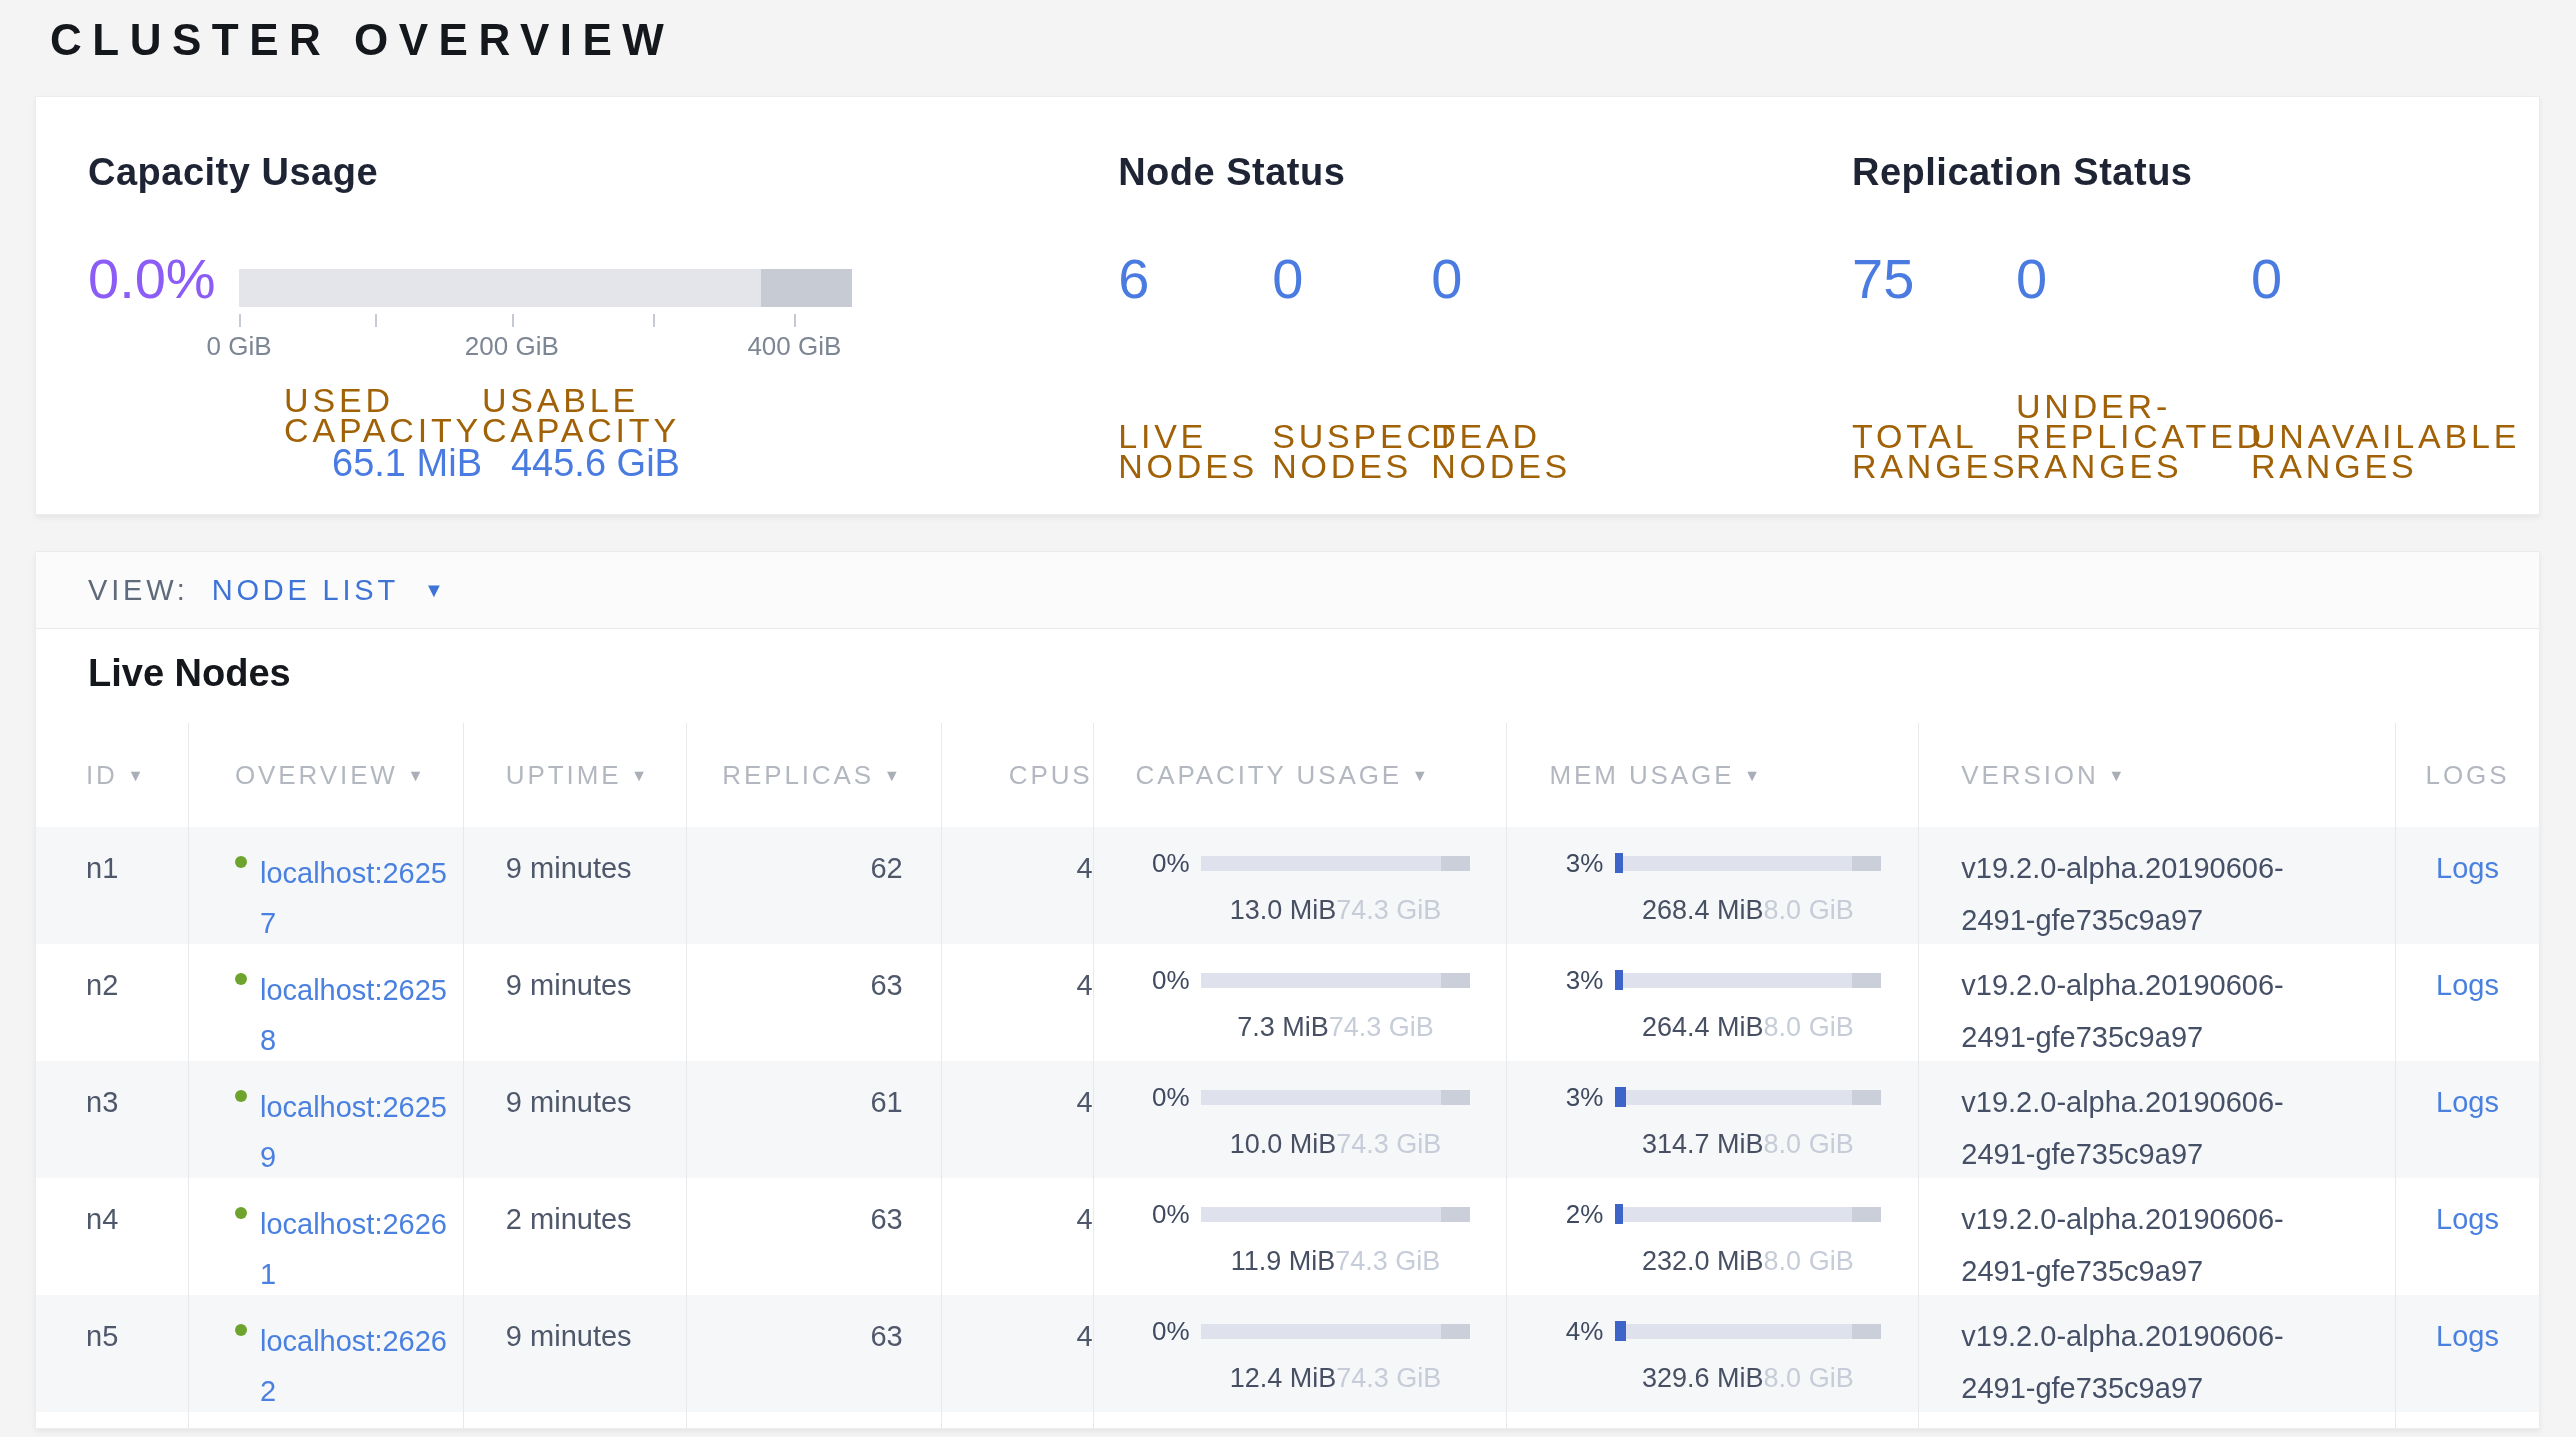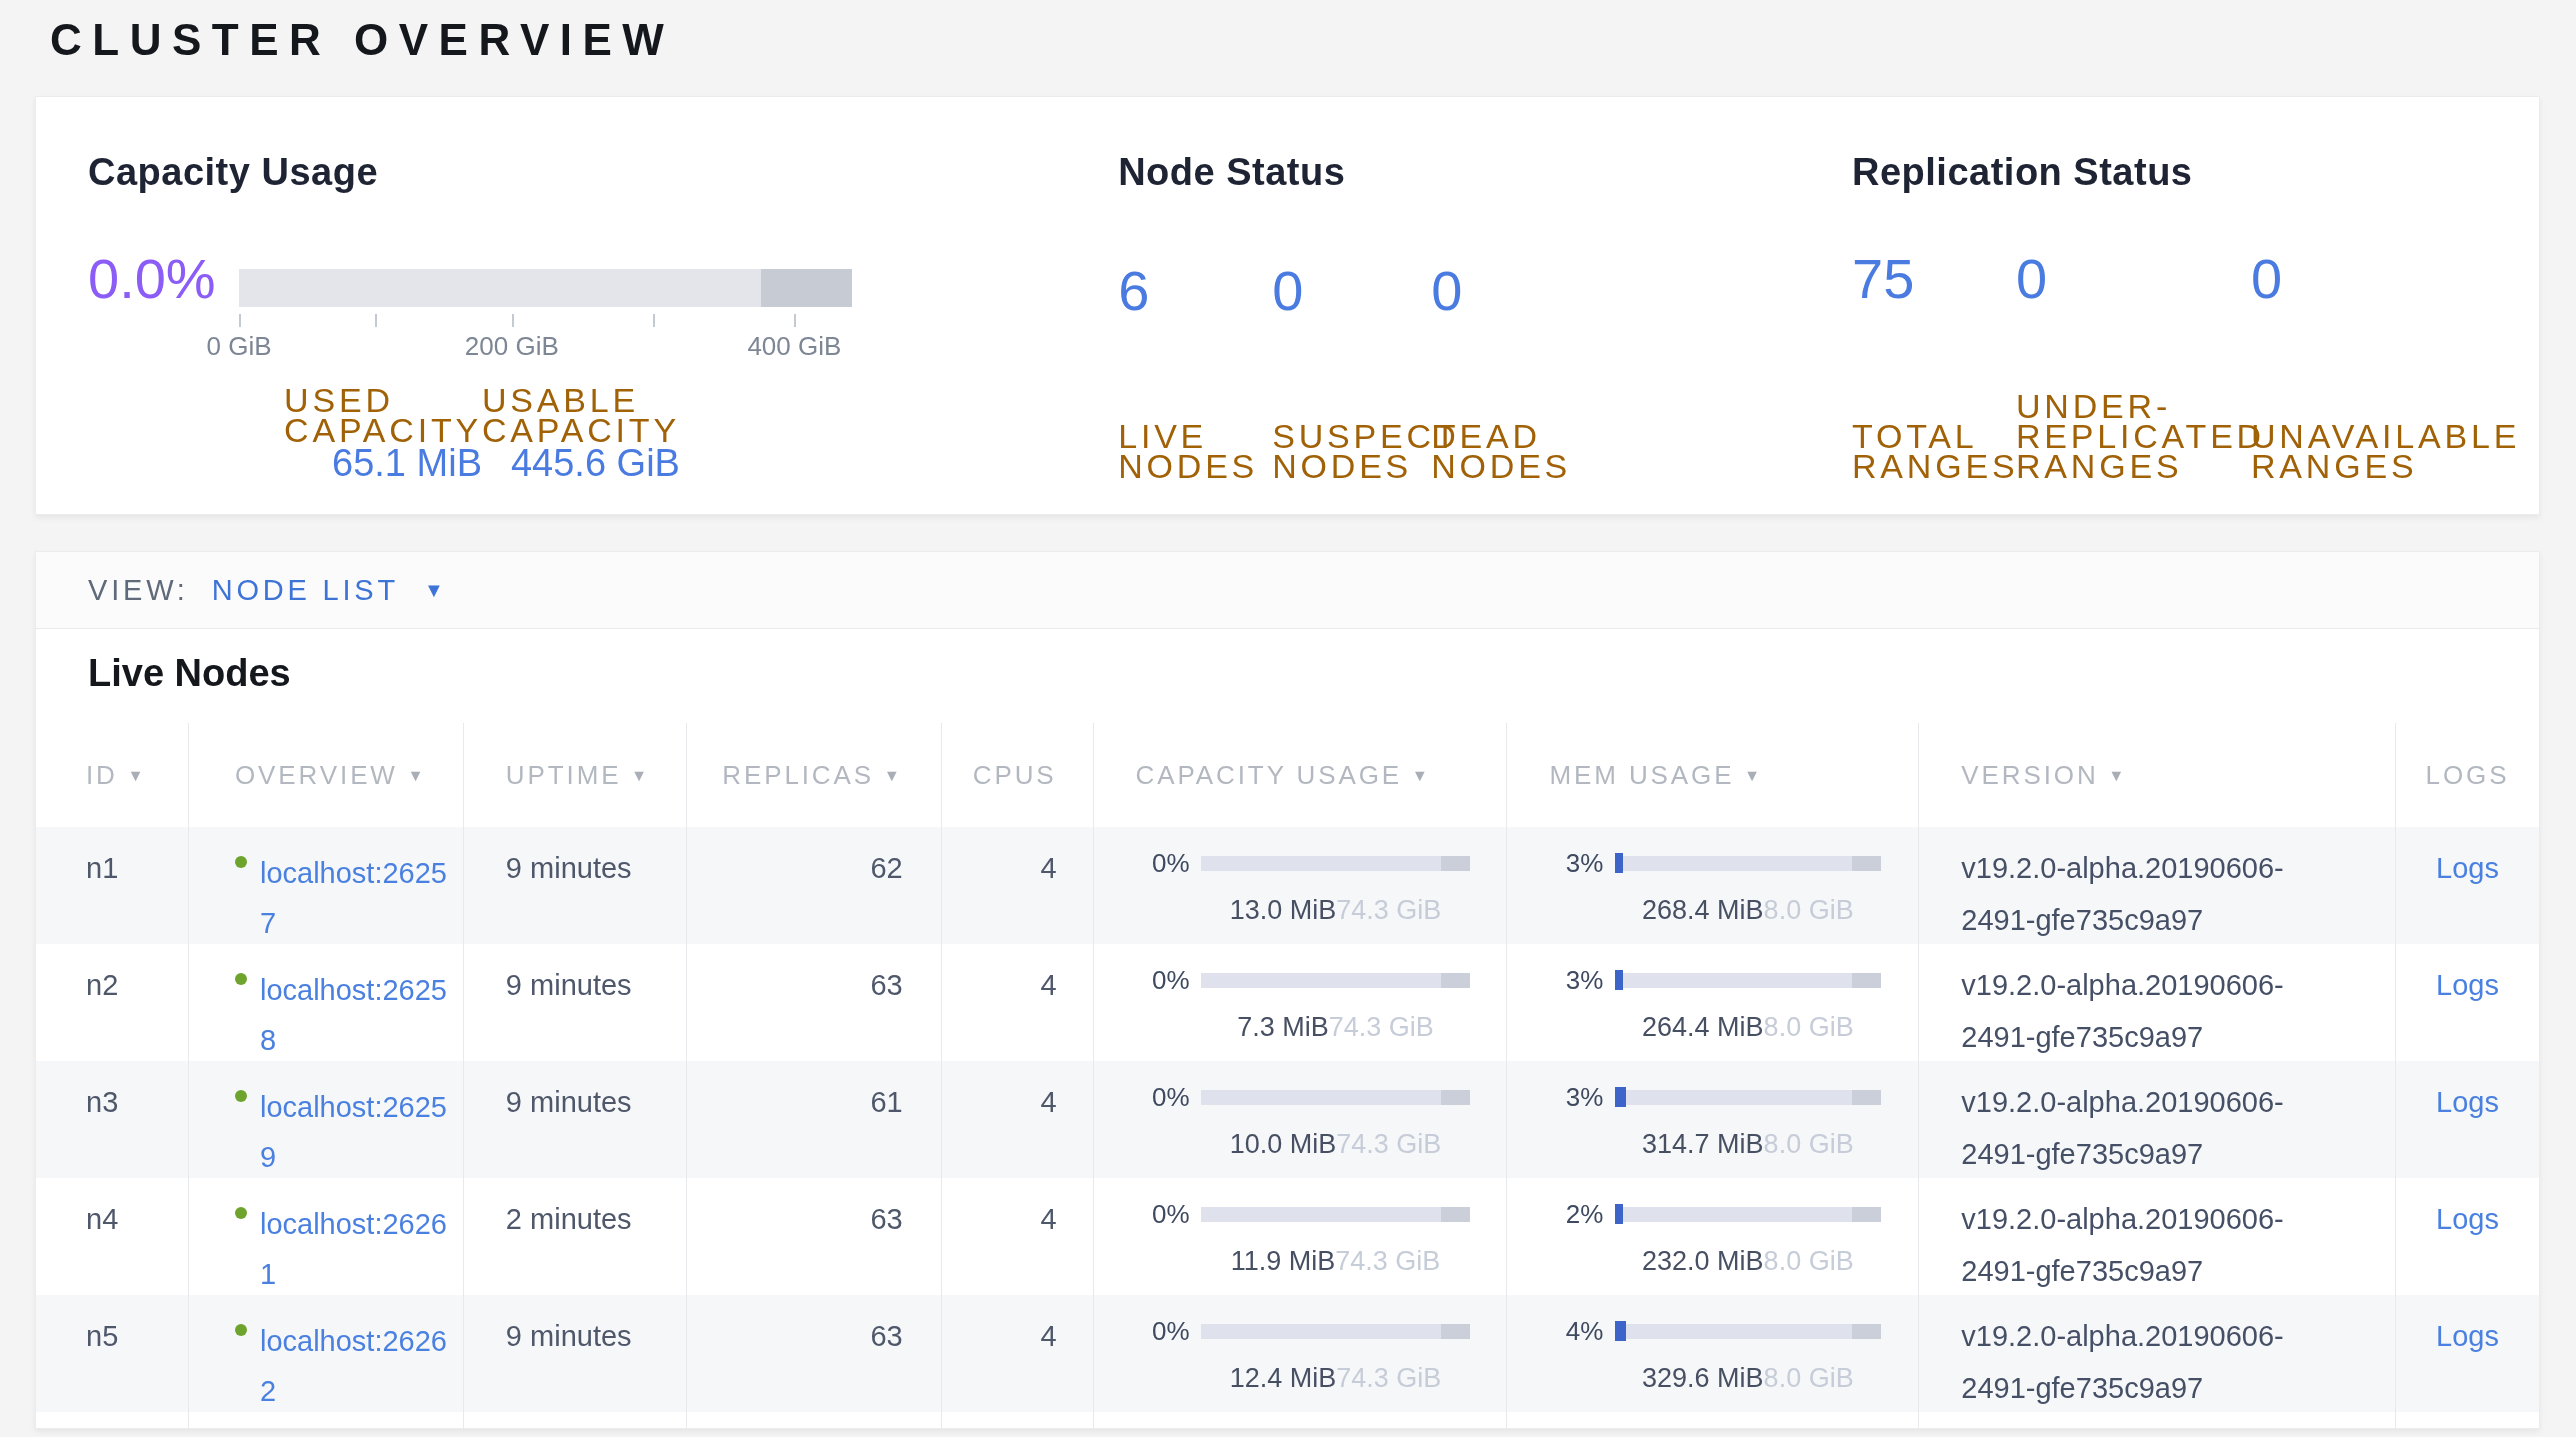--- a/index.html
+++ b/index.html
@@ -16,21 +16,21 @@
     white-space:nowrap;
   }
   .panel {
     position:absolute; left:35px; width:2505px; background:#ffffff;
     border:1px solid #ebecee; box-shadow:0 2.9px 5.8px rgba(0,0,0,.06);
   }
   
   #summary-panel { top:96px; height:419px; display:flex; padding:54px 0 0 52px; }
   .sum-section { display:flex; flex-direction:column; }
   .sec-cap  { width:1095px; }
-  .sec-node { width:780px;gap:12px;  }
+  .sec-node { width:780px;  }
   .sec-repl { flex:1; }
   .sec-title { font-size:38px; font-weight:700; color:#1e2433; letter-spacing:0.5px; }
   .cap-row { display:flex; margin-top:56px; }
   .cap-pct { font-size:56px; line-height:58px; color:#8b5cf6; font-weight:500; width:151px; }
   .cap-bar-wrap { width:613px; margin-top:19px; }
   .cap-bar { height:38px; background:#e3e5ea; position:relative; }
   .cap-bar-dark { position:absolute; right:0; top:0; height:100%; width:14.8%; background:#c7cbd4; }
   .cap-ticks { position:relative; height:14.4px; margin-top:6.7px; }
   .tick { position:absolute; width:1.9px; height:13.4px; background:#c5c9d1; }
   .cap-tick-labels { position:relative; height:33px; margin-top:2.9px; }
@@ -57,21 +57,21 @@
   .tr.alt { background:#f6f7f8; }
   .tr.partial { height:18px; }
   .cell { border-right:1px solid #e7e9ec; height:100%; }
   .cell:last-child { border-right:none; }
   .th { display:flex; align-items:center; font-size:26px; letter-spacing:2.9px; color:#b3b8c0; white-space:nowrap; }
   .sort-caret { font-size:16.3px; color:#a9aeb7; margin-left:9.6px; }
   .c-id  { width:153px; padding-left:50px; }
   .c-addr{ width:275px; padding-left:46px; }
   .c-up  { width:223px; padding-left:42px; }
   .c-rep { width:255px; padding-right:38px; }
-  .c-cpu { width:152px; padding-right:36px; }
+  .c-cpu { width:152px; }
   .c-cap { width:414px; padding-left:42px; padding-right:36px; }
   .c-mem { width:412px; padding-left:42px; padding-right:37px; }
   .c-ver { width:477px; padding-left:42px; padding-right:38px; }
   .c-logs{ width:143px; }
   .th.c-rep, .th.c-cpu { justify-content:flex-end; }
   .th.c-logs { justify-content:center; padding:0; }
   .td { padding-top:25px; font-size:29px; color:#4f586b; }
   .td.ra { text-align:right; }
   .td.c-addr { padding-top:21px; }
   .dot { width:12.5px; height:12.5px; border-radius:50%; background:#6ea42e; display:inline-block; margin-right:12.5px; vertical-align:5.8px; }

